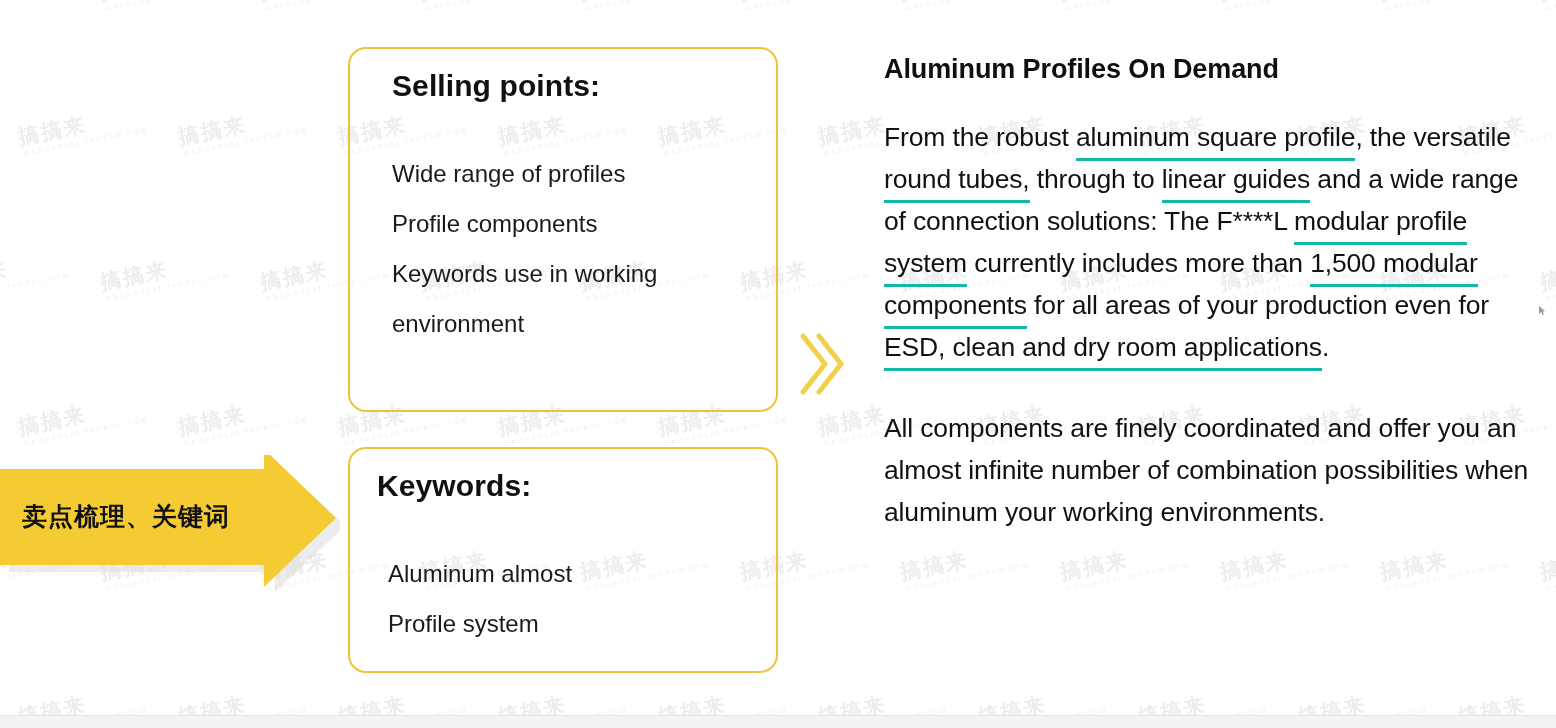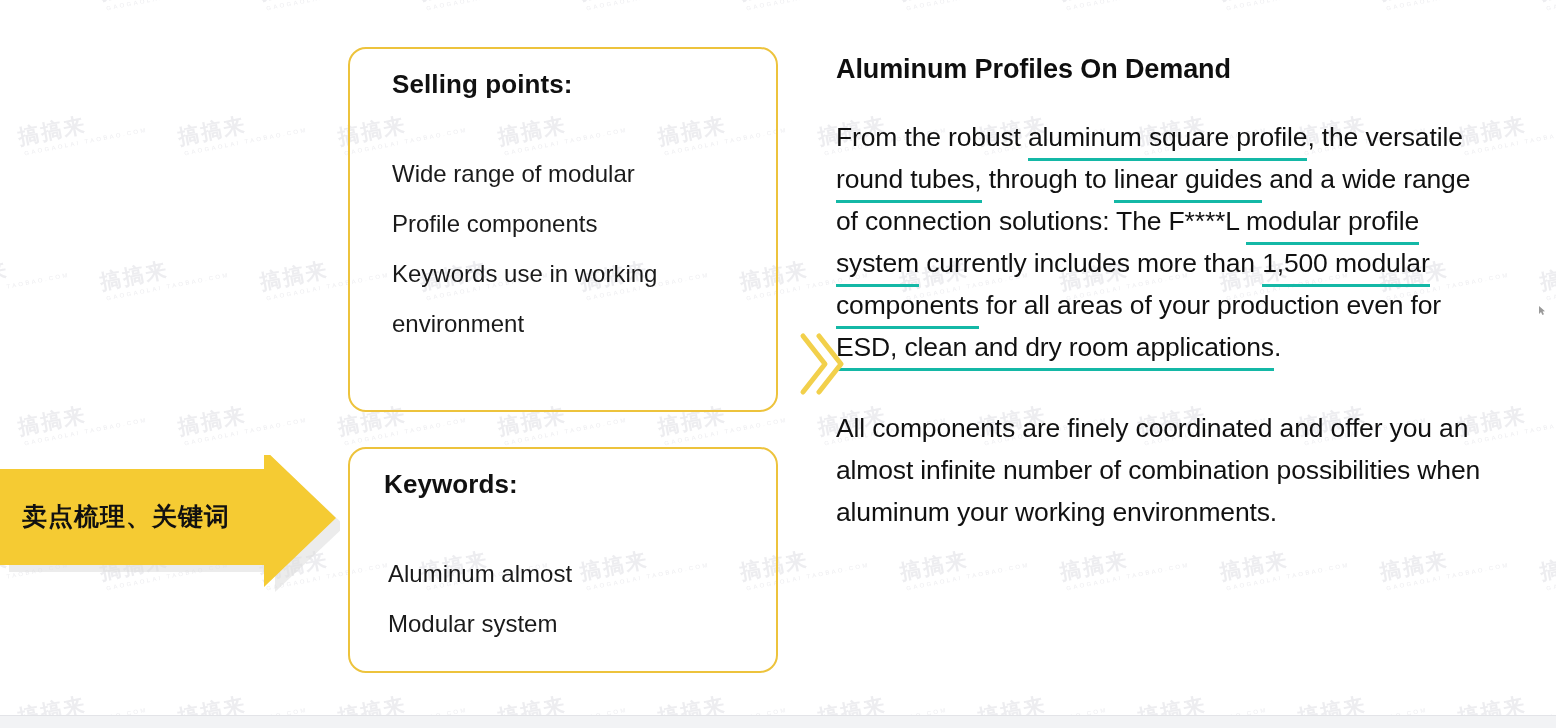--- a/index.html
+++ b/index.html
@@ -94,28 +94,28 @@
     border: 2.5px solid #edc33c;
     border-radius: 18px;
     background: transparent;
     z-index: 8;
   }
   #card-selling { left: 348px; top: 47px;  width: 430px; height: 365px; }
   #card-keywords{ left: 348px; top: 447px; width: 430px; height: 226px; }
 
   .card-title {
     position: absolute;
-    font-size: 26px;
+    font-size: 30px;
     font-weight: 700;
     color: #111111;
     letter-spacing: 0.1px;
     white-space: nowrap;
   }
   #card-selling .card-title  { left: 42px; top: 20px; }
-  #card-keywords .card-title { left: 34px; top: 20px; text-align: center; }
+  #card-keywords .card-title { left: 27px; top: 20px; text-align: center; }
 
   .card-list {
     position: absolute;
     margin: 0;
     padding: 0;
     list-style: none;
   }
   #selling-list  { left: 42px; top: 100px; width: 370px; }
   #keywords-list { left: 38px; top: 100px; width: 370px; }
   .card-list li {
@@ -134,21 +134,21 @@
     top: 330px;
     width: 46px;
     height: 68px;
     z-index: 9;
   }
   #chevron svg { display: block; }
 
   
   #article {
     position: absolute;
-    left: 836px;
+    left: 884px;
     top: 52px;
     width: 660px;
     z-index: 8;
   }
   #article-title {
     font-size: 27px;
     font-weight: 700;
     color: #0f0f0f;
     line-height: 34px;
     letter-spacing: -0.1px;
@@ -444,31 +444,31 @@
     <svg viewBox="0 0 344 140" xmlns="http://www.w3.org/2000/svg">
       <polygon points="8,20 274,20 274,0 344,66 274,132 274,112 8,112" fill="#dcdcdc" transform="translate(5,5)" opacity="0.55"></polygon>
       <polygon points="0,14 268,14 268,-6 340,63 268,132 268,110 0,110" fill="#f5cb33"></polygon>
     </svg>
   </div>
   <div id="arrow-label">卖点梳理、关键词</div>
 
   <div class="card" id="card-selling">
     <div class="card-title">Selling points:</div>
     <ul class="card-list" id="selling-list">
-      <li>Wide range of modular</li>
+      <li>Wide range of profiles</li>
       <li>Profile components</li>
       <li>Keywords use in working environment</li>
     </ul>
   </div>
 
   <div class="card" id="card-keywords">
     <div class="card-title">Keywords:</div>
     <ul class="card-list" id="keywords-list">
       <li>Aluminum almost</li>
-      <li>Modular system</li>
+      <li>Profile system</li>
     </ul>
   </div>
 
   <div id="chevron">
     <svg width="46" height="68" viewBox="0 0 46 68" xmlns="http://www.w3.org/2000/svg">
       <polyline points="5,6 27,34 5,62" fill="none" stroke="#f2d04b" stroke-width="5" stroke-linecap="round" stroke-linejoin="round"></polyline>
       <polyline points="21,6 43,34 21,62" fill="none" stroke="#f2d04b" stroke-width="5" stroke-linecap="round" stroke-linejoin="round"></polyline>
     </svg>
   </div>
 

